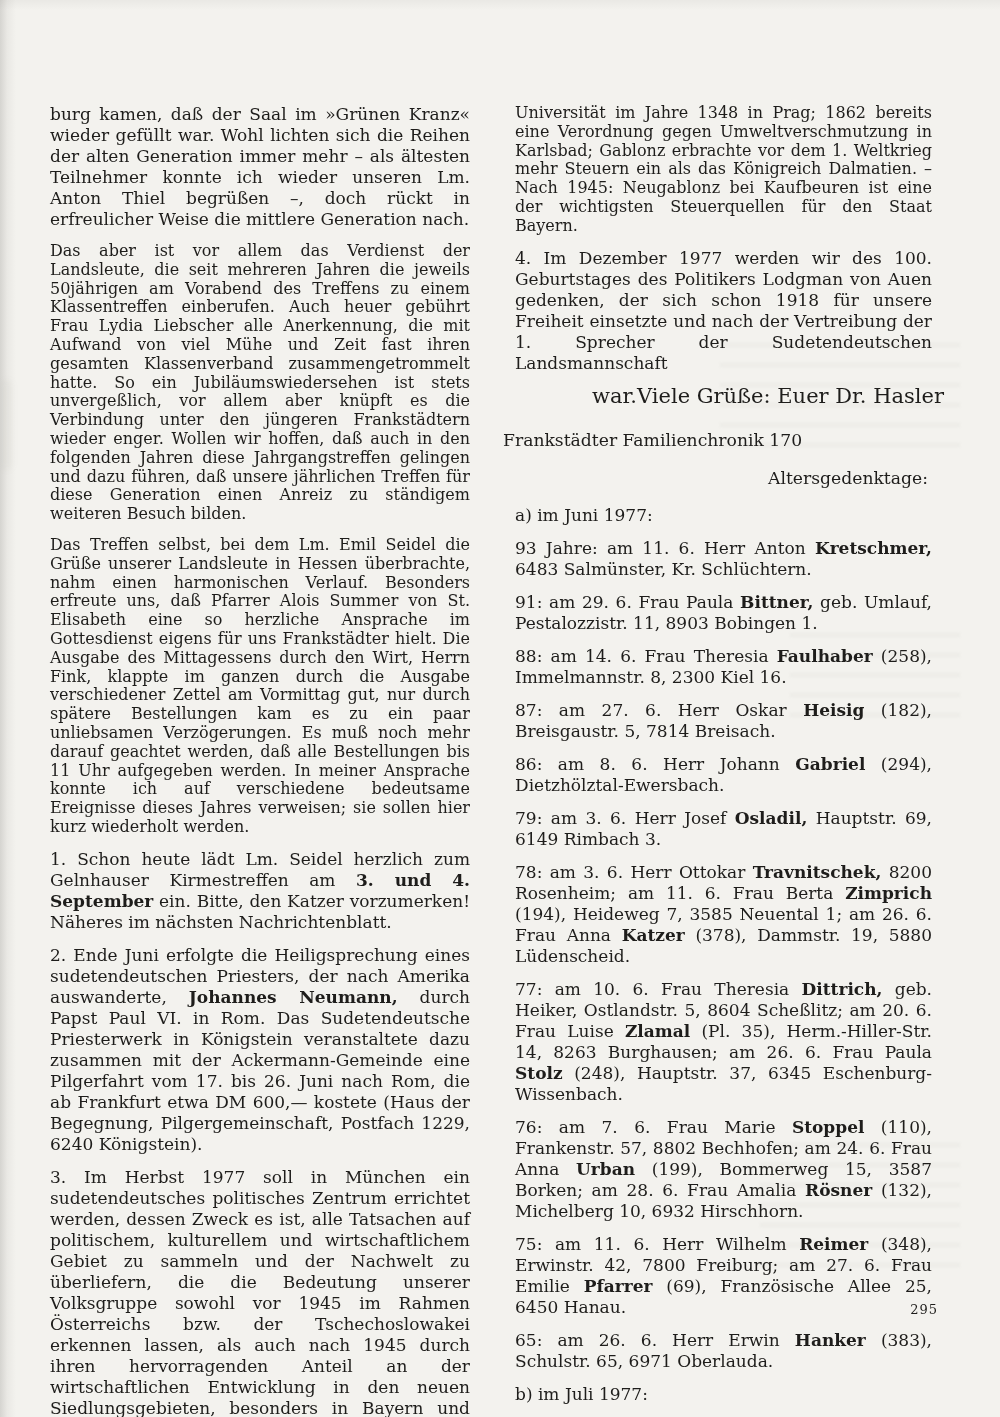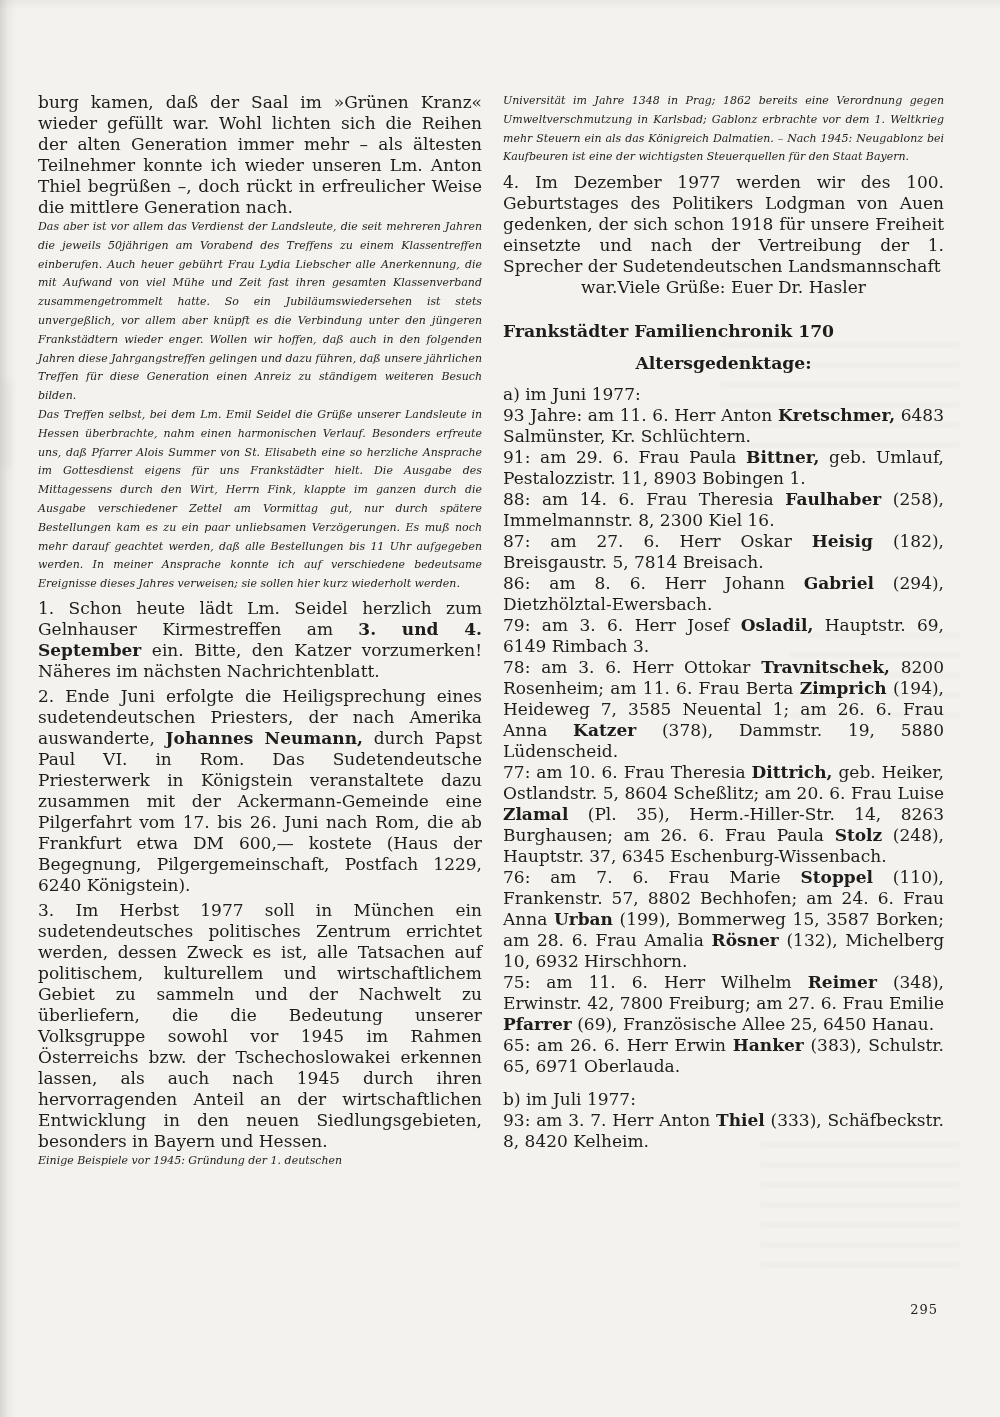--- a/index.html
+++ b/index.html
@@ -32,39 +32,39 @@
     position:absolute;opacity:0.5;pointer-events:none;
     background:repeating-linear-gradient(180deg,
       rgba(0,0,0,0) 0px, rgba(0,0,0,0) 13px,
       rgba(125,122,116,0.10) 13px, rgba(125,122,116,0.10) 17px,
       rgba(0,0,0,0) 17px, rgba(0,0,0,0) 20px);
     filter:blur(1.5px);
   }
   .col{position:absolute;text-align:justify;}
   .col-left{left:38px;top:92px;width:444px;}
   .col-right{left:503px;top:92px;width:441px;}
-  p.para{margin:0;padding:0;}
+  p.para{margin:12px;padding:0;}
   .p-large{font-size:17px;line-height:21px;}
-  .p-small{font-size:11px;line-height:18.8px;font-style:italic;}
+  .p-small{font-size:16px;line-height:18.8px;}
   b{font-weight:700;}
   p[data-name="item-1-kirmestreffen"],
   p[data-name="item-2-heiligsprechung"],
   p[data-name="item-3-zentrum"]{margin-top:4px;}
   p[data-name="item-4-lodgman"]{margin-top:5px;}
   .signoff-line{
-    display:flex;justify-content:center;
-    font-size:17px;line-height:21px;
+    display:flex;justify-content:flex-end;
+    font-size:21px;line-height:21px;
   }
   .chronicle-title{
-    font-size:17.2px;line-height:22px;font-weight:700;
+    font-size:17.2px;line-height:22px;font-weight:400;
     margin:22px 0 0 0;text-align:left;
   }
   .chronicle-subtitle{
-    font-size:17.2px;line-height:22px;font-weight:700;
-    margin:10px;text-align:center;
+    font-size:17.2px;line-height:22px;font-weight:400;
+    margin:16px;text-align:right;
   }
   .section-label{margin-top:0;}
   .section-label.gapped{margin-top:12px;}
   .page-number{
     position:absolute;right:62px;top:1302px;
     font-size:13px;letter-spacing:1px;
   }
 </style>
 </head>
 <body>

